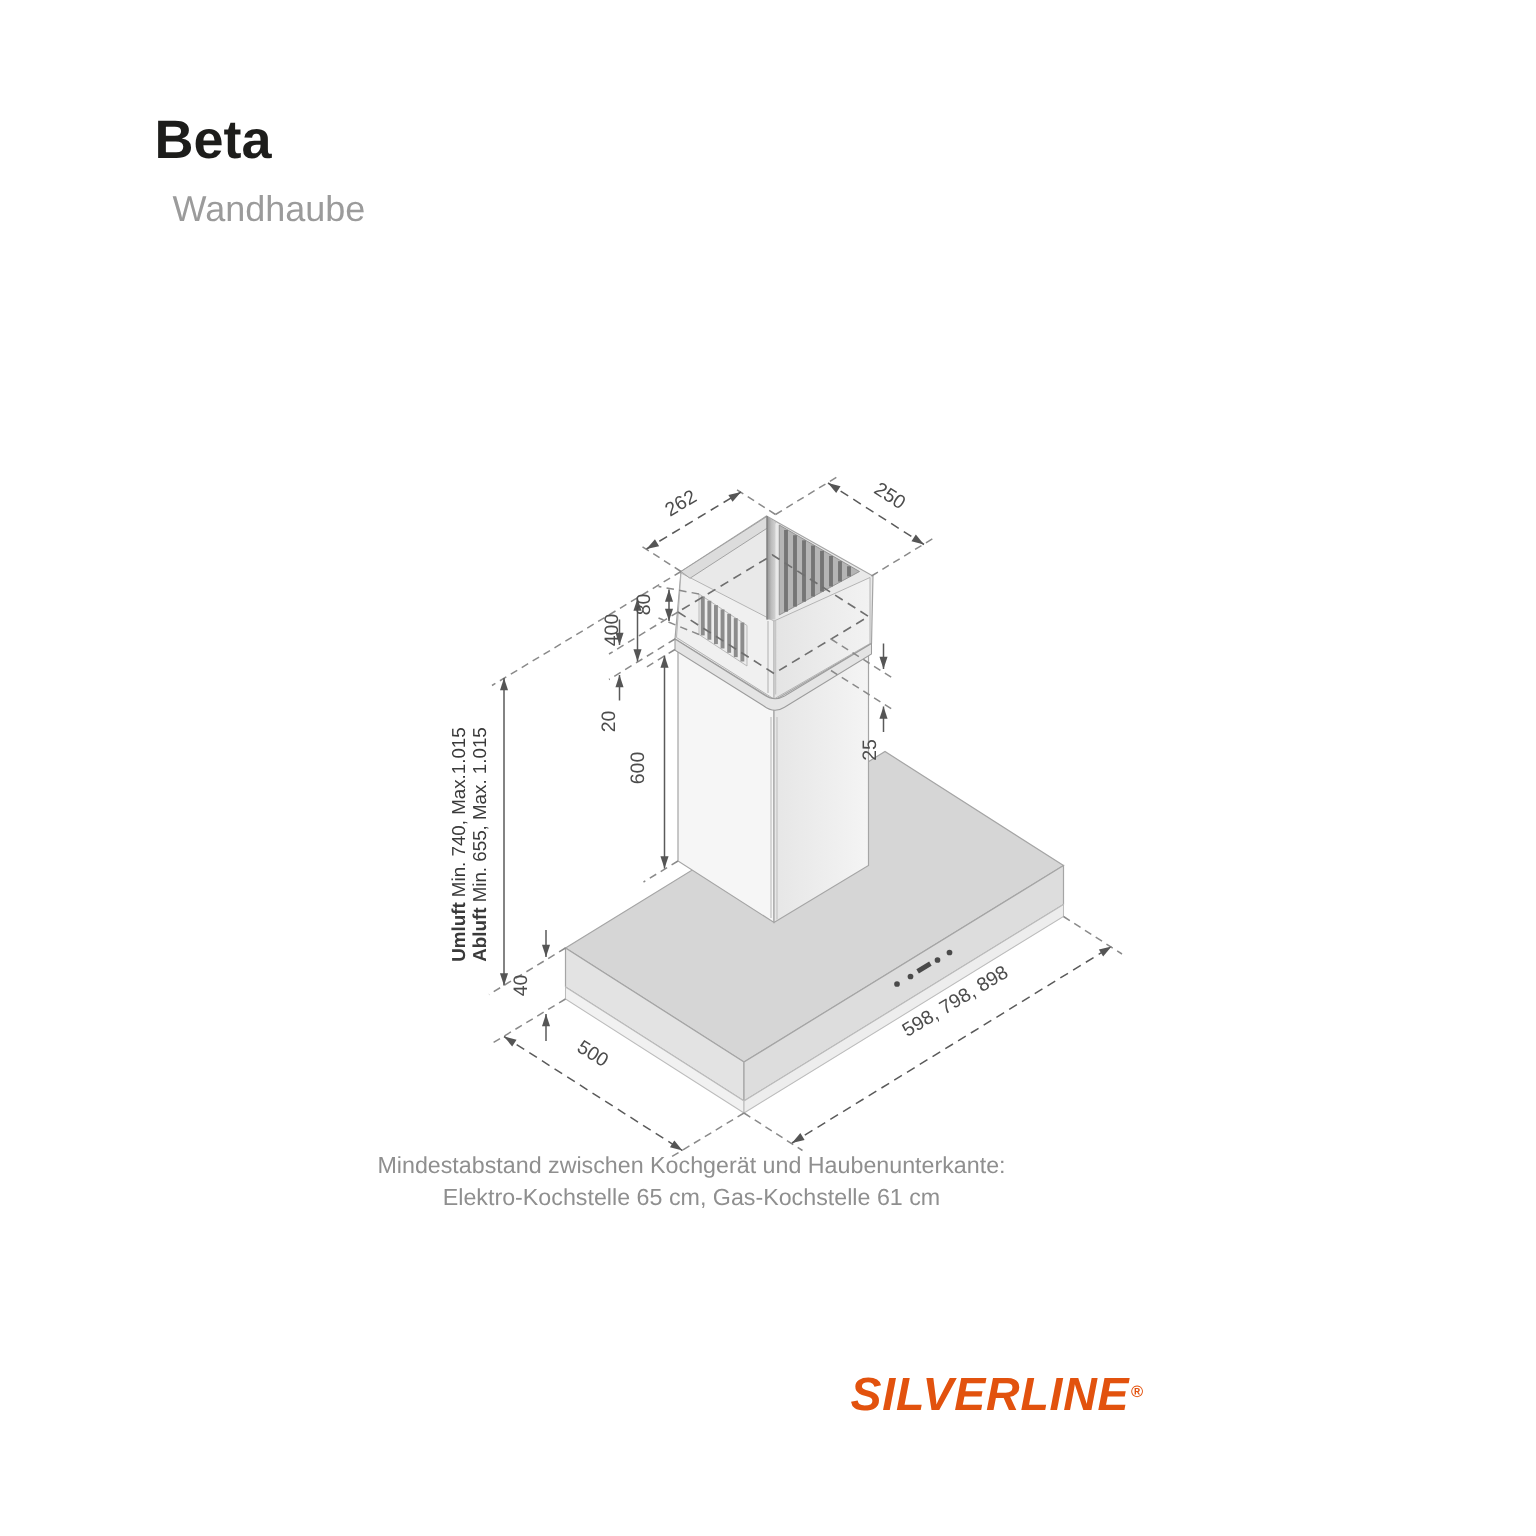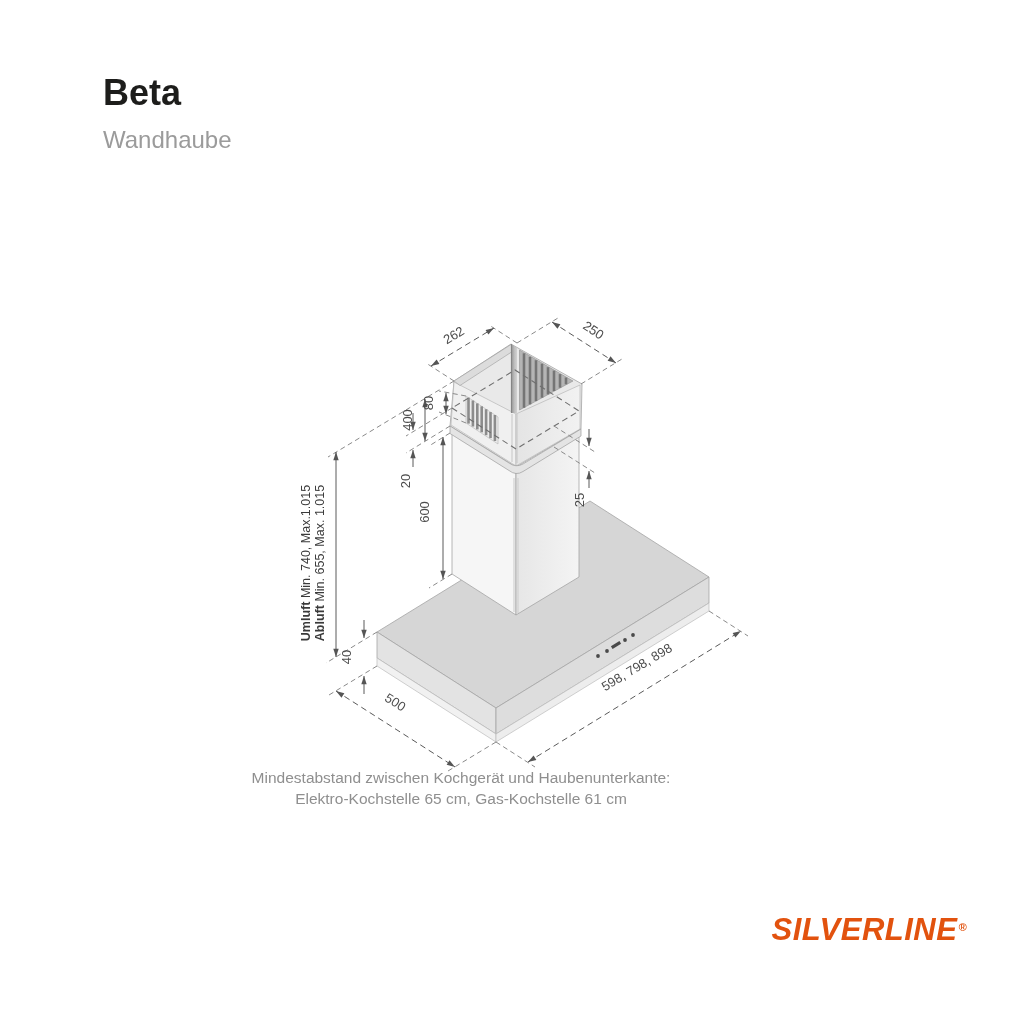--- a/index.html
+++ b/index.html
@@ -1,22 +1,22 @@
 <!DOCTYPE html>
 <html><head>
 <meta charset="utf-8">
 <style>
   html,body{margin:0;padding:0;background:#fff;}
   #page{position:relative;width:1024px;height:1024px;background:#ffffff;overflow:hidden;
         font-family:"Liberation Sans", sans-serif;margin-left:19px;}
   .title{position:absolute;left:84px;top:72px;font-size:36px;font-weight:bold;color:#1d1d1b;letter-spacing:0;}
-  .subtitle{position:absolute;left:84px;top:126px;font-size:24px;font-weight:400;color:#9b9b9b;}
+  .subtitle{position:absolute;left:96px;top:126px;font-size:24px;font-weight:400;color:#9b9b9b;}
   .note{position:absolute;left:0;top:767px;width:884px;text-align:center;color:#8f8f8f;
         font-size:15.5px;line-height:21px;}
-  .logo{position:absolute;left:548px;top:912px;width:400px;text-align:right;
+  .logo{position:absolute;left:548px;top:912px;width:400px;
         font-size:31px;font-weight:bold;font-style:italic;letter-spacing:0.5px;color:#e2520e;}
   .logo sup{font-size:11px;vertical-align:9px;margin-left:1px;}
   svg{position:absolute;left:0;top:0;}
   svg text{font-family:"Liberation Sans", sans-serif;font-size:13px;fill:#4c4c4c;}
   text.hgt{font-size:12.5px;fill:#3a3a3a;}
   .edge{stroke:#a5a5a5;stroke-width:0.8;}
   .ext{stroke:#8a8a8a;stroke-width:1;stroke-dasharray:5 3.5;fill:none;}
   .hid{stroke:#6f6f6f;stroke-width:1.1;stroke-dasharray:6 4;fill:none;}
   .dims{stroke:#5a5a5a;stroke-width:1;fill:none;}
   .dimd{stroke:#5a5a5a;stroke-width:1;stroke-dasharray:6 4;fill:none;}

